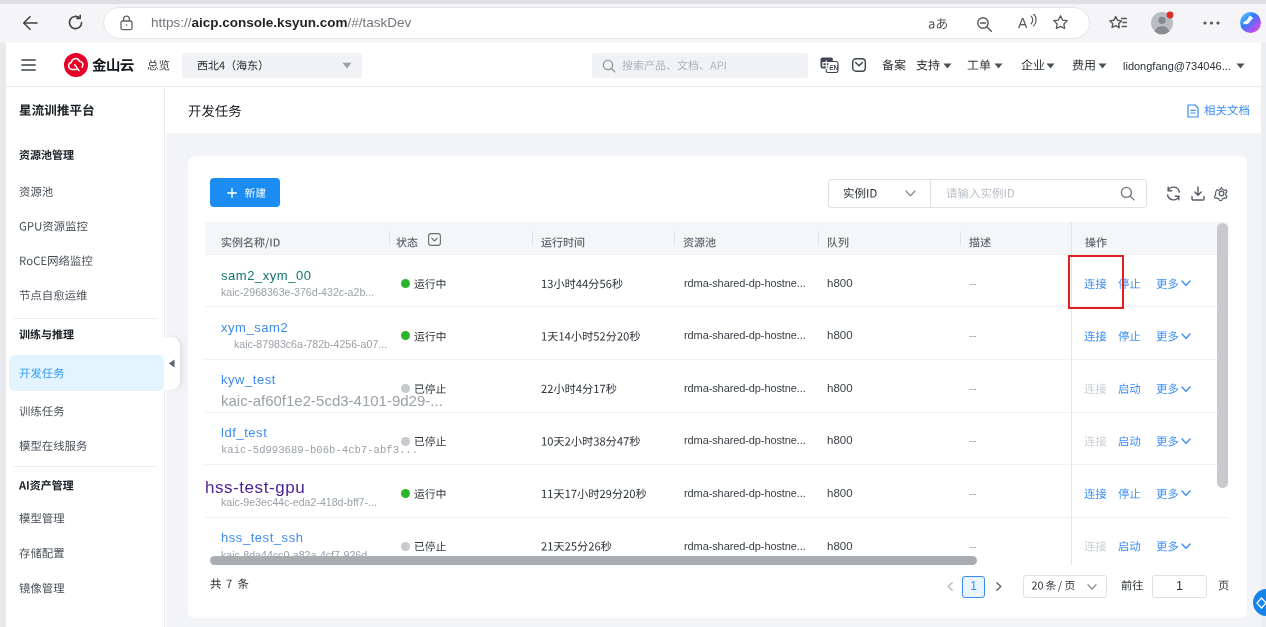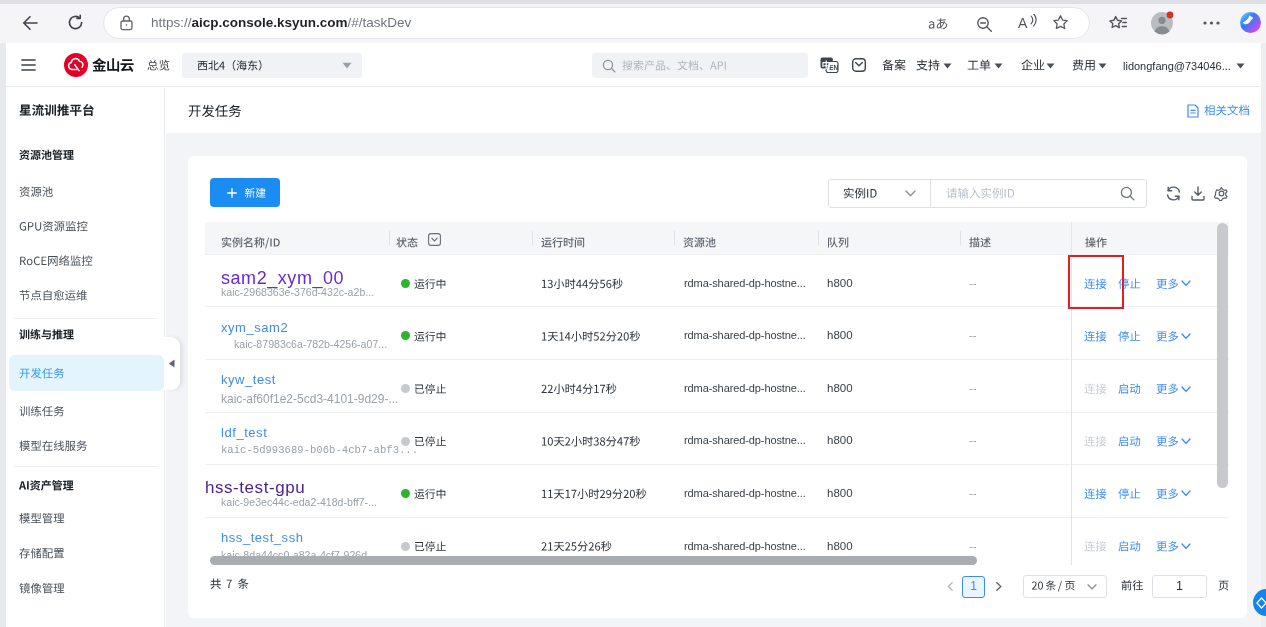--- a/index.html
+++ b/index.html
@@ -205,32 +205,32 @@
 
 <div class="abs" style="left:1071px;top:222px;width:1px;height:343px;background:#e2e5e9;box-shadow:-3px 0 5px rgba(0,0,0,0.04);"></div>
 
 <div class="abs" style="left:401px;top:279px;width:9px;height:9px;border-radius:50%;background:#2cb52c;"></div>
 <div class="abs" style="left:401px;top:331px;width:9px;height:9px;border-radius:50%;background:#2cb52c;"></div>
 <div class="abs" style="left:401px;top:384px;width:9px;height:9px;border-radius:50%;background:#c6cacf;"></div>
 <div class="abs" style="left:401px;top:437px;width:9px;height:9px;border-radius:50%;background:#c6cacf;"></div>
 <div class="abs" style="left:401px;top:489px;width:9px;height:9px;border-radius:50%;background:#2cb52c;"></div>
 <div class="abs" style="left:401px;top:542px;width:9px;height:9px;border-radius:50%;background:#c6cacf;"></div>
 
-<div class="abs" style="left:221px;top:268px;font-size:18px;letter-spacing:0.55px;color:#6d28d9;">sam2_xym_00</div>
+<div class="abs" style="left:221px;top:268px;font-size:13px;letter-spacing:0.55px;color:#0f766e;">sam2_xym_00</div>
 <div class="abs" style="left:221px;top:286px;font-size:10.6px;color:#9aa1a9;">kaic-2968363e-376d-432c-a2b...</div>
 <div class="abs" style="left:684px;top:277px;font-size:11px;letter-spacing:-0.1px;color:#383f46;">rdma-shared-dp-hostne...</div>
 <div class="abs" style="left:827px;top:277px;font-size:11.5px;color:#383f46;">h800</div>
 <div class="abs" style="left:969px;top:277px;font-size:11.5px;color:#9aa1a9;">--</div>
 <div class="abs" style="left:221px;top:320px;font-size:13px;letter-spacing:0.55px;color:#3e8bf2;">xym_sam2</div>
 <div class="abs" style="left:221px;top:338px;font-size:10.6px;color:#9aa1a9;margin-left:13px;">kaic-87983c6a-782b-4256-a07...</div>
 <div class="abs" style="left:684px;top:329px;font-size:11px;letter-spacing:-0.1px;color:#383f46;">rdma-shared-dp-hostne...</div>
 <div class="abs" style="left:827px;top:329px;font-size:11.5px;color:#383f46;">h800</div>
 <div class="abs" style="left:969px;top:329px;font-size:11.5px;color:#9aa1a9;">--</div>
 <div class="abs" style="left:221px;top:372px;font-size:13px;letter-spacing:0.55px;color:#3e8bf2;">kyw_test</div>
-<div class="abs" style="left:221px;top:392px;font-size:12px;color:#9aa1a9;">kaic-af60f1e2-5cd3-4101-9d29-...</div>
+<div class="abs" style="left:221px;top:392px;font-size:15px;color:#9aa1a9;">kaic-af60f1e2-5cd3-4101-9d29-...</div>
 <div class="abs" style="left:684px;top:382px;font-size:11px;letter-spacing:-0.1px;color:#383f46;">rdma-shared-dp-hostne...</div>
 <div class="abs" style="left:827px;top:382px;font-size:11.5px;color:#383f46;">h800</div>
 <div class="abs" style="left:969px;top:382px;font-size:11.5px;color:#9aa1a9;">--</div>
 <div class="abs" style="left:221px;top:425px;font-size:13px;letter-spacing:0.55px;color:#3e8bf2;">ldf_test</div>
 <div class="abs" style="left:221px;top:444px;font-size:10.6px;color:#9aa1a9;font-family:Liberation Mono, monospace;">kaic-5d993689-b06b-4cb7-abf3...</div>
 <div class="abs" style="left:684px;top:434px;font-size:11px;letter-spacing:-0.1px;color:#383f46;">rdma-shared-dp-hostne...</div>
 <div class="abs" style="left:827px;top:434px;font-size:11.5px;color:#383f46;">h800</div>
 <div class="abs" style="left:969px;top:434px;font-size:11.5px;color:#9aa1a9;">--</div>
 <div class="abs" style="left:205px;top:478px;font-size:17px;letter-spacing:0.55px;color:#4c1d95;">hss-test-gpu</div>
 <div class="abs" style="left:221px;top:496px;font-size:10.6px;color:#9aa1a9;">kaic-9e3ec44c-eda2-418d-bff7-...</div>

